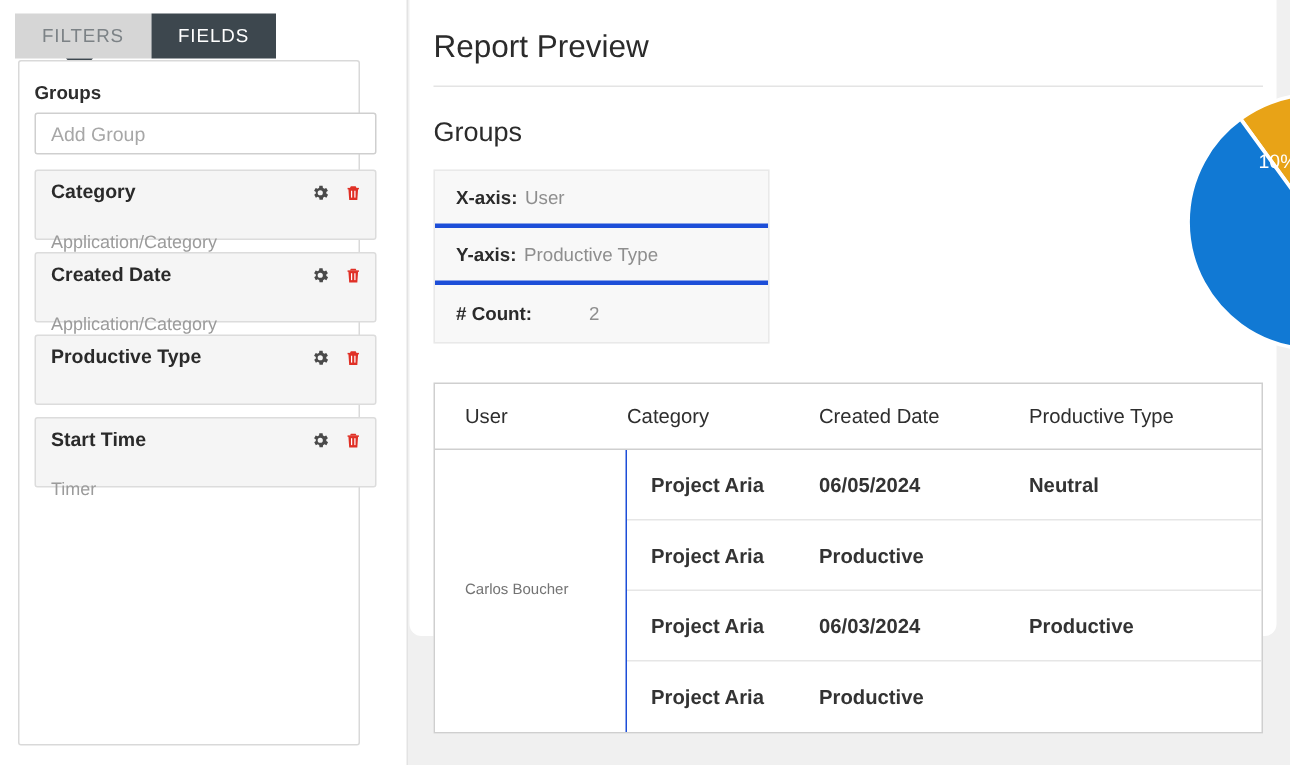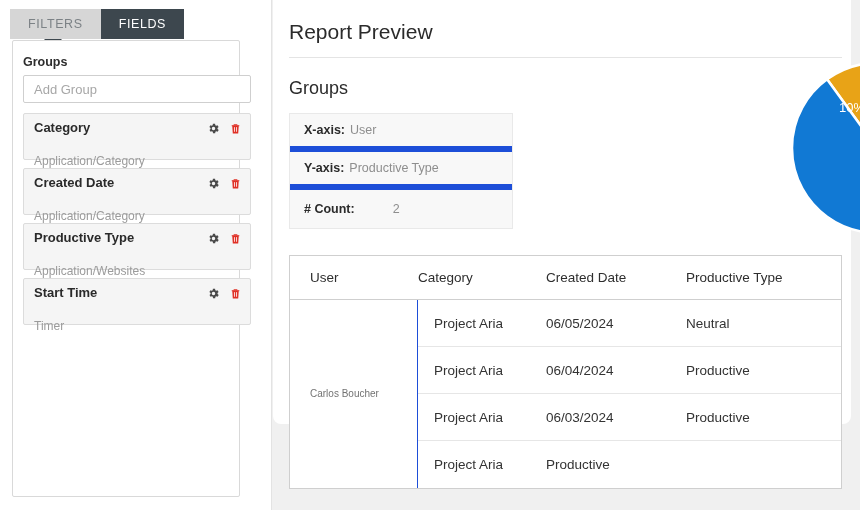--- a/index.html
+++ b/index.html
@@ -167,21 +167,21 @@
     left: 16px; top: 113px;
     width: 224px;
     border: 1px solid #e9e9e9;
     background: #f8f8f8;
   }
   .axis-row {
     height: 38px;
     display: flex;
     align-items: center;
     padding-left: 14px;
-    border-bottom: 6px solid #1d4ed8;
+    border-bottom: 3px solid #1d4ed8;
     font-size: 12.5px;
     color: #8e8e8e;
   }
   .axis-row:last-child { border-bottom: none; gap: 33px; }
   .axis-key {
     font-weight: bold;
     color: #2b2b2b;
     margin-right: 5px;
   }
 
@@ -226,21 +226,21 @@
   #user-cell {
     width: 128px;
     border-right: 1px solid #1d4ed8;
     display: flex;
     align-items: center;
     padding-left: 20px;
     font-size: 10px;
     color: #737373;
     line-height: 20px;
   }
-  #rows-col { flex: 1; }
+  #rows-col { flex: 1; font-weight: bold; }
   .data-row {
     display: flex;
     align-items: center;
     height: 47px;
     border-bottom: 1px solid #e6e6e6;
     font-size: 13.5px;
     color: #333;
   }
   .data-row:last-child { border-bottom: none; }
   .data-row .td.col-cat  { padding-left: 16px; width: 128px; }
@@ -299,21 +299,20 @@
               <path fill="#e03026" d="M6 7h12l-1 14H7L6 7zm3-3h6l1 2H8l1-2z"></path>
               <rect x="5" y="6" width="14" height="1.8" fill="#e03026"></rect>
               <rect x="9.2" y="9.5" width="1.5" height="8.5" fill="#ffffff"></rect>
               <rect x="13.3" y="9.5" width="1.5" height="8.5" fill="#ffffff"></rect>
             </svg>
           </div>
         </div>
 
         <div class="field-item">
           <div class="field-title">Productive Type</div>
-          <div class="field-sub">Application/Websites</div>
           <div class="field-actions">
             <svg class="icon-btn" viewBox="0 0 24 24">
               <path fill="#4a4a4a" d="M19.4 13a7.6 7.6 0 0 0 0-2l2-1.6-2-3.4-2.4 1a7.6 7.6 0 0 0-1.7-1l-.4-2.6h-4l-.4 2.6a7.6 7.6 0 0 0-1.7 1l-2.4-1-2 3.4L6.6 11a7.6 7.6 0 0 0 0 2l-2 1.6 2 3.4 2.4-1a7.6 7.6 0 0 0 1.7 1l.4 2.6h4l.4-2.6a7.6 7.6 0 0 0 1.7-1l2.4 1 2-3.4-2-1.6zM12 15.2A3.2 3.2 0 1 1 15.2 12 3.2 3.2 0 0 1 12 15.2z"></path>
             </svg>
             <svg class="icon-btn" viewBox="0 0 24 24">
               <path fill="#e03026" d="M6 7h12l-1 14H7L6 7zm3-3h6l1 2H8l1-2z"></path>
               <rect x="5" y="6" width="14" height="1.8" fill="#e03026"></rect>
               <rect x="9.2" y="9.5" width="1.5" height="8.5" fill="#ffffff"></rect>
               <rect x="13.3" y="9.5" width="1.5" height="8.5" fill="#ffffff"></rect>
             </svg>
@@ -384,21 +383,20 @@
         <div id="rows-col">
 
           <div class="data-row">
             <div class="td col-cat">Project Aria</div>
             <div class="td col-date">06/05/2024</div>
             <div class="td col-type">Neutral</div>
           </div>
 
           <div class="data-row">
             <div class="td col-cat">Project Aria</div>
-            <div class="td col-date">06/04/2024</div>
             <div class="td col-type">Productive</div>
           </div>
 
           <div class="data-row">
             <div class="td col-cat">Project Aria</div>
             <div class="td col-date">06/03/2024</div>
             <div class="td col-type">Productive</div>
           </div>
 
           <div class="data-row">

